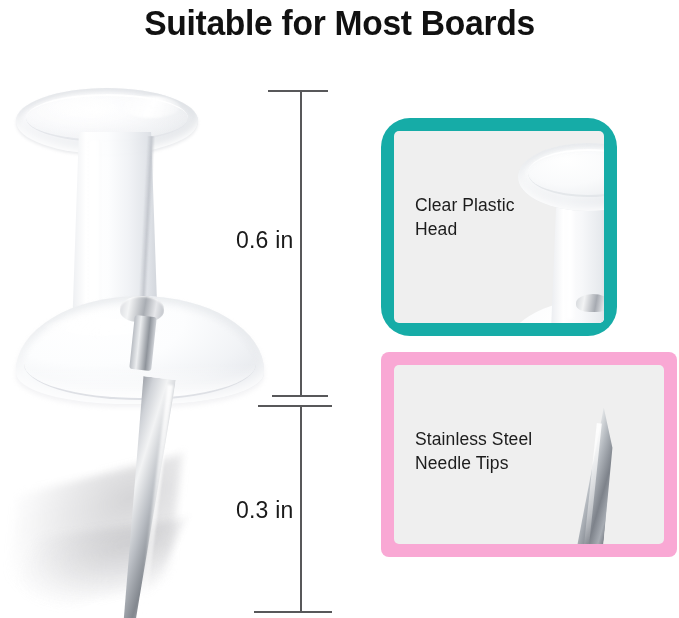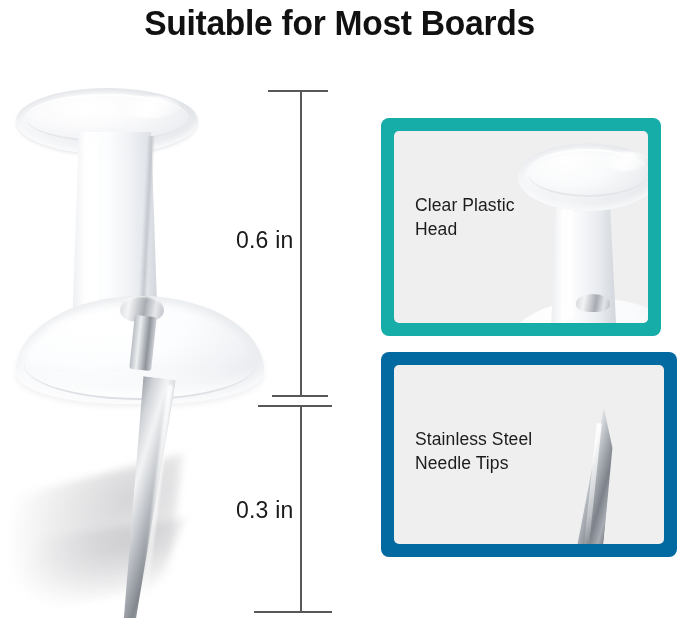--- a/index.html
+++ b/index.html
@@ -442,35 +442,35 @@
     <div class="dim-vline" style="left:300px; top:90px; height:306px;"></div>
     <div class="dim-tick" style="left:272px; top:395px; width:56px;"></div>
     <div class="dim-label" style="left:236px; top:227px;">0.6 in</div>
 
     <div class="dim-tick" style="left:258px; top:405px; width:74px;"></div>
     <div class="dim-vline" style="left:300px; top:405px; height:207px;"></div>
     <div class="dim-tick" style="left:254px; top:611px; width:78px;"></div>
     <div class="dim-label" style="left:236px; top:497px;">0.3 in</div>
   </div>
 
-  <div class="card" style="left:381px; top:118px; width:280px; height:218px; background:#16ACA7;">
+  <div class="card" style="left:381px; top:118px; width:236px; height:218px; background:#16ACA7;border-radius:29px;">
     <div class="card-inner" style="background:#efefef;">
       <div class="c1-base"></div>
       <div class="c1-stem"></div>
       <div class="c1-stem-hl"></div>
       <div class="c1-collar"></div>
       <div class="c1-head"></div>
       <div class="c1-head-rim"></div>
       <div class="c1-head-gloss"></div>
       <div class="card-label" style="top:62px;">Clear Plastic
 Head</div>
     </div>
   </div>
 
-  <div class="card" style="left:381px; top:352px; width:296px; height:205px; background:#0369a1;">
+  <div class="card" style="left:381px; top:352px; width:296px; height:205px; background:#f9a8d4;">
     <div class="card-inner" style="background:#efefef;">
       <div class="c2-needle"></div>
       <div class="c2-needle-hl"></div>
       <div class="c2-collar"></div>
       <div class="c2-disc"></div>
       <div class="c2-disc-rim"></div>
       <div class="card-label" style="top:62px;">Stainless Steel
 Needle Tips</div>
     </div>
   </div>

